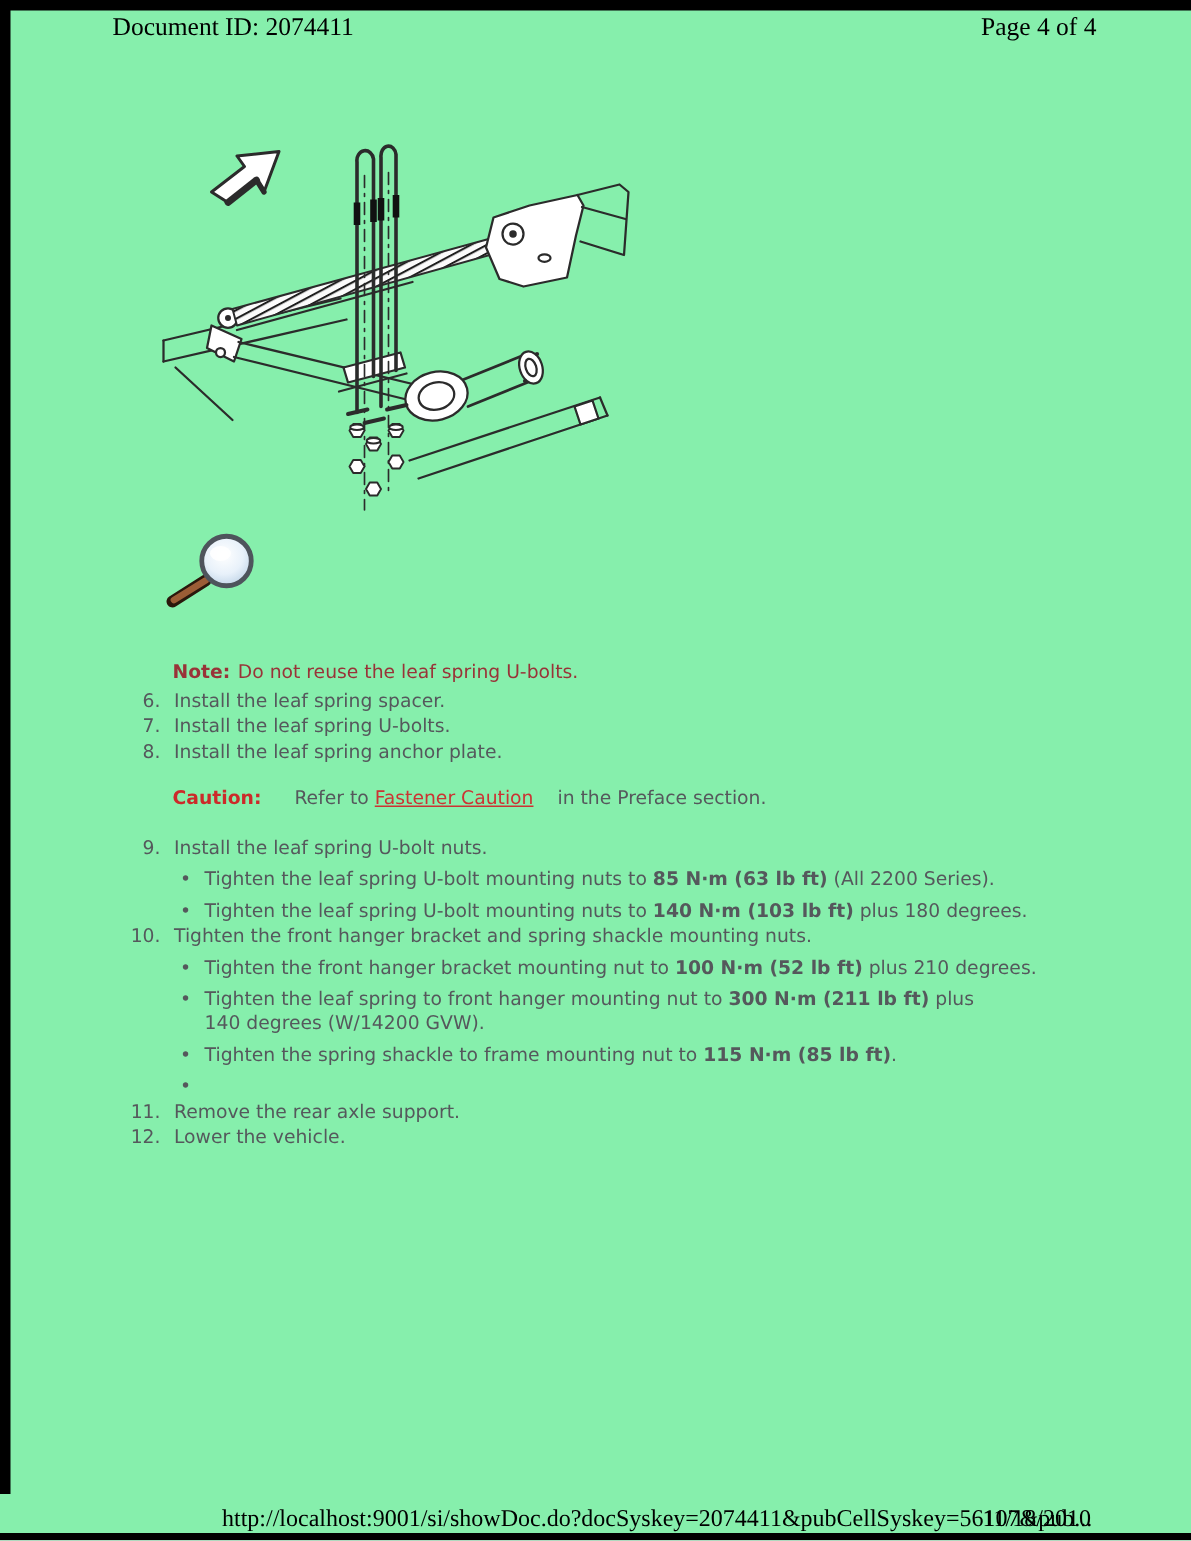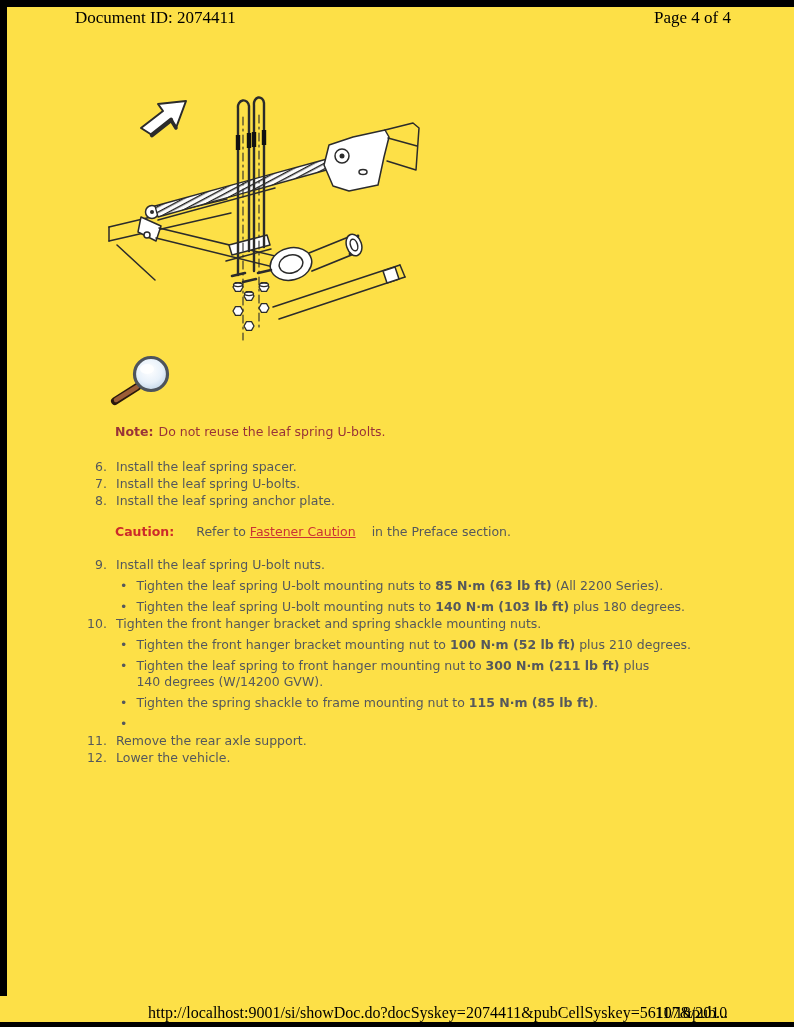--- a/index.html
+++ b/index.html
@@ -1,27 +1,27 @@
 <!DOCTYPE html>
 <html style="--note: #993338; --caution: #cc2a2a; --link: #cc3333; --body: #55585c; --bar: #000000;"><head>
 <meta charset="utf-8">
 <style>
   html,body{margin:0;padding:0;background:#ffffff;}
-  .page{position:relative;width:794px;height:1027px;background:#fde047;overflow:hidden;
+  .page{position:relative;width:794px;height:1027px;background:#86efac;overflow:hidden;
         font-family:"DejaVu Sans","Liberation Sans",sans-serif;font-size:12.5px;
         color:var(--body,#55585c);line-height:16px;}
   .bar-top{position:absolute;top:0;left:0;width:794px;height:7px;background:var(--bar,#000);}
   .bar-left{position:absolute;top:0;left:0;width:7px;height:996px;background:var(--bar,#000);}
   .bar-bottom{position:absolute;bottom:0;left:0;width:794px;height:5px;background:var(--bar,#000);}
   .serif{font-family:"Liberation Serif","DejaVu Serif",serif;color:#000;font-size:17px;line-height:20px;}
   .hdr-doc{position:absolute;top:8px;left:75px;}
   .hdr-page{position:absolute;top:8px;left:654px;}
   .figure{position:absolute;left:95px;top:75px;width:360px;height:290px;}
   .magnifier{position:absolute;left:110px;top:353px;width:68px;height:54px;}
-  .note-line{position:absolute;left:115px;top:424px;width:620px;}
+  .note-line{position:absolute;left:115px;top:440px;width:620px;}
   .note-label{font-weight:bold;color:var(--note,#993333);}
   .note-text{color:var(--note,#993333);margin-left:5px;}
   .caution-line{position:absolute;left:115px;top:524px;width:640px;}
   .caution-label{font-weight:bold;color:var(--caution,#cc3333);}
   .caution-pre{margin-left:22px;}
   .caution-link{color:var(--link,#cc3333);text-decoration:underline;margin-left:4px;cursor:pointer;}
   .caution-post{margin-left:16px;}
   .steps{position:absolute;width:706px;}
   .steps-a{left:80px;top:458px;}
   .steps-b{left:80px;top:556px;}

